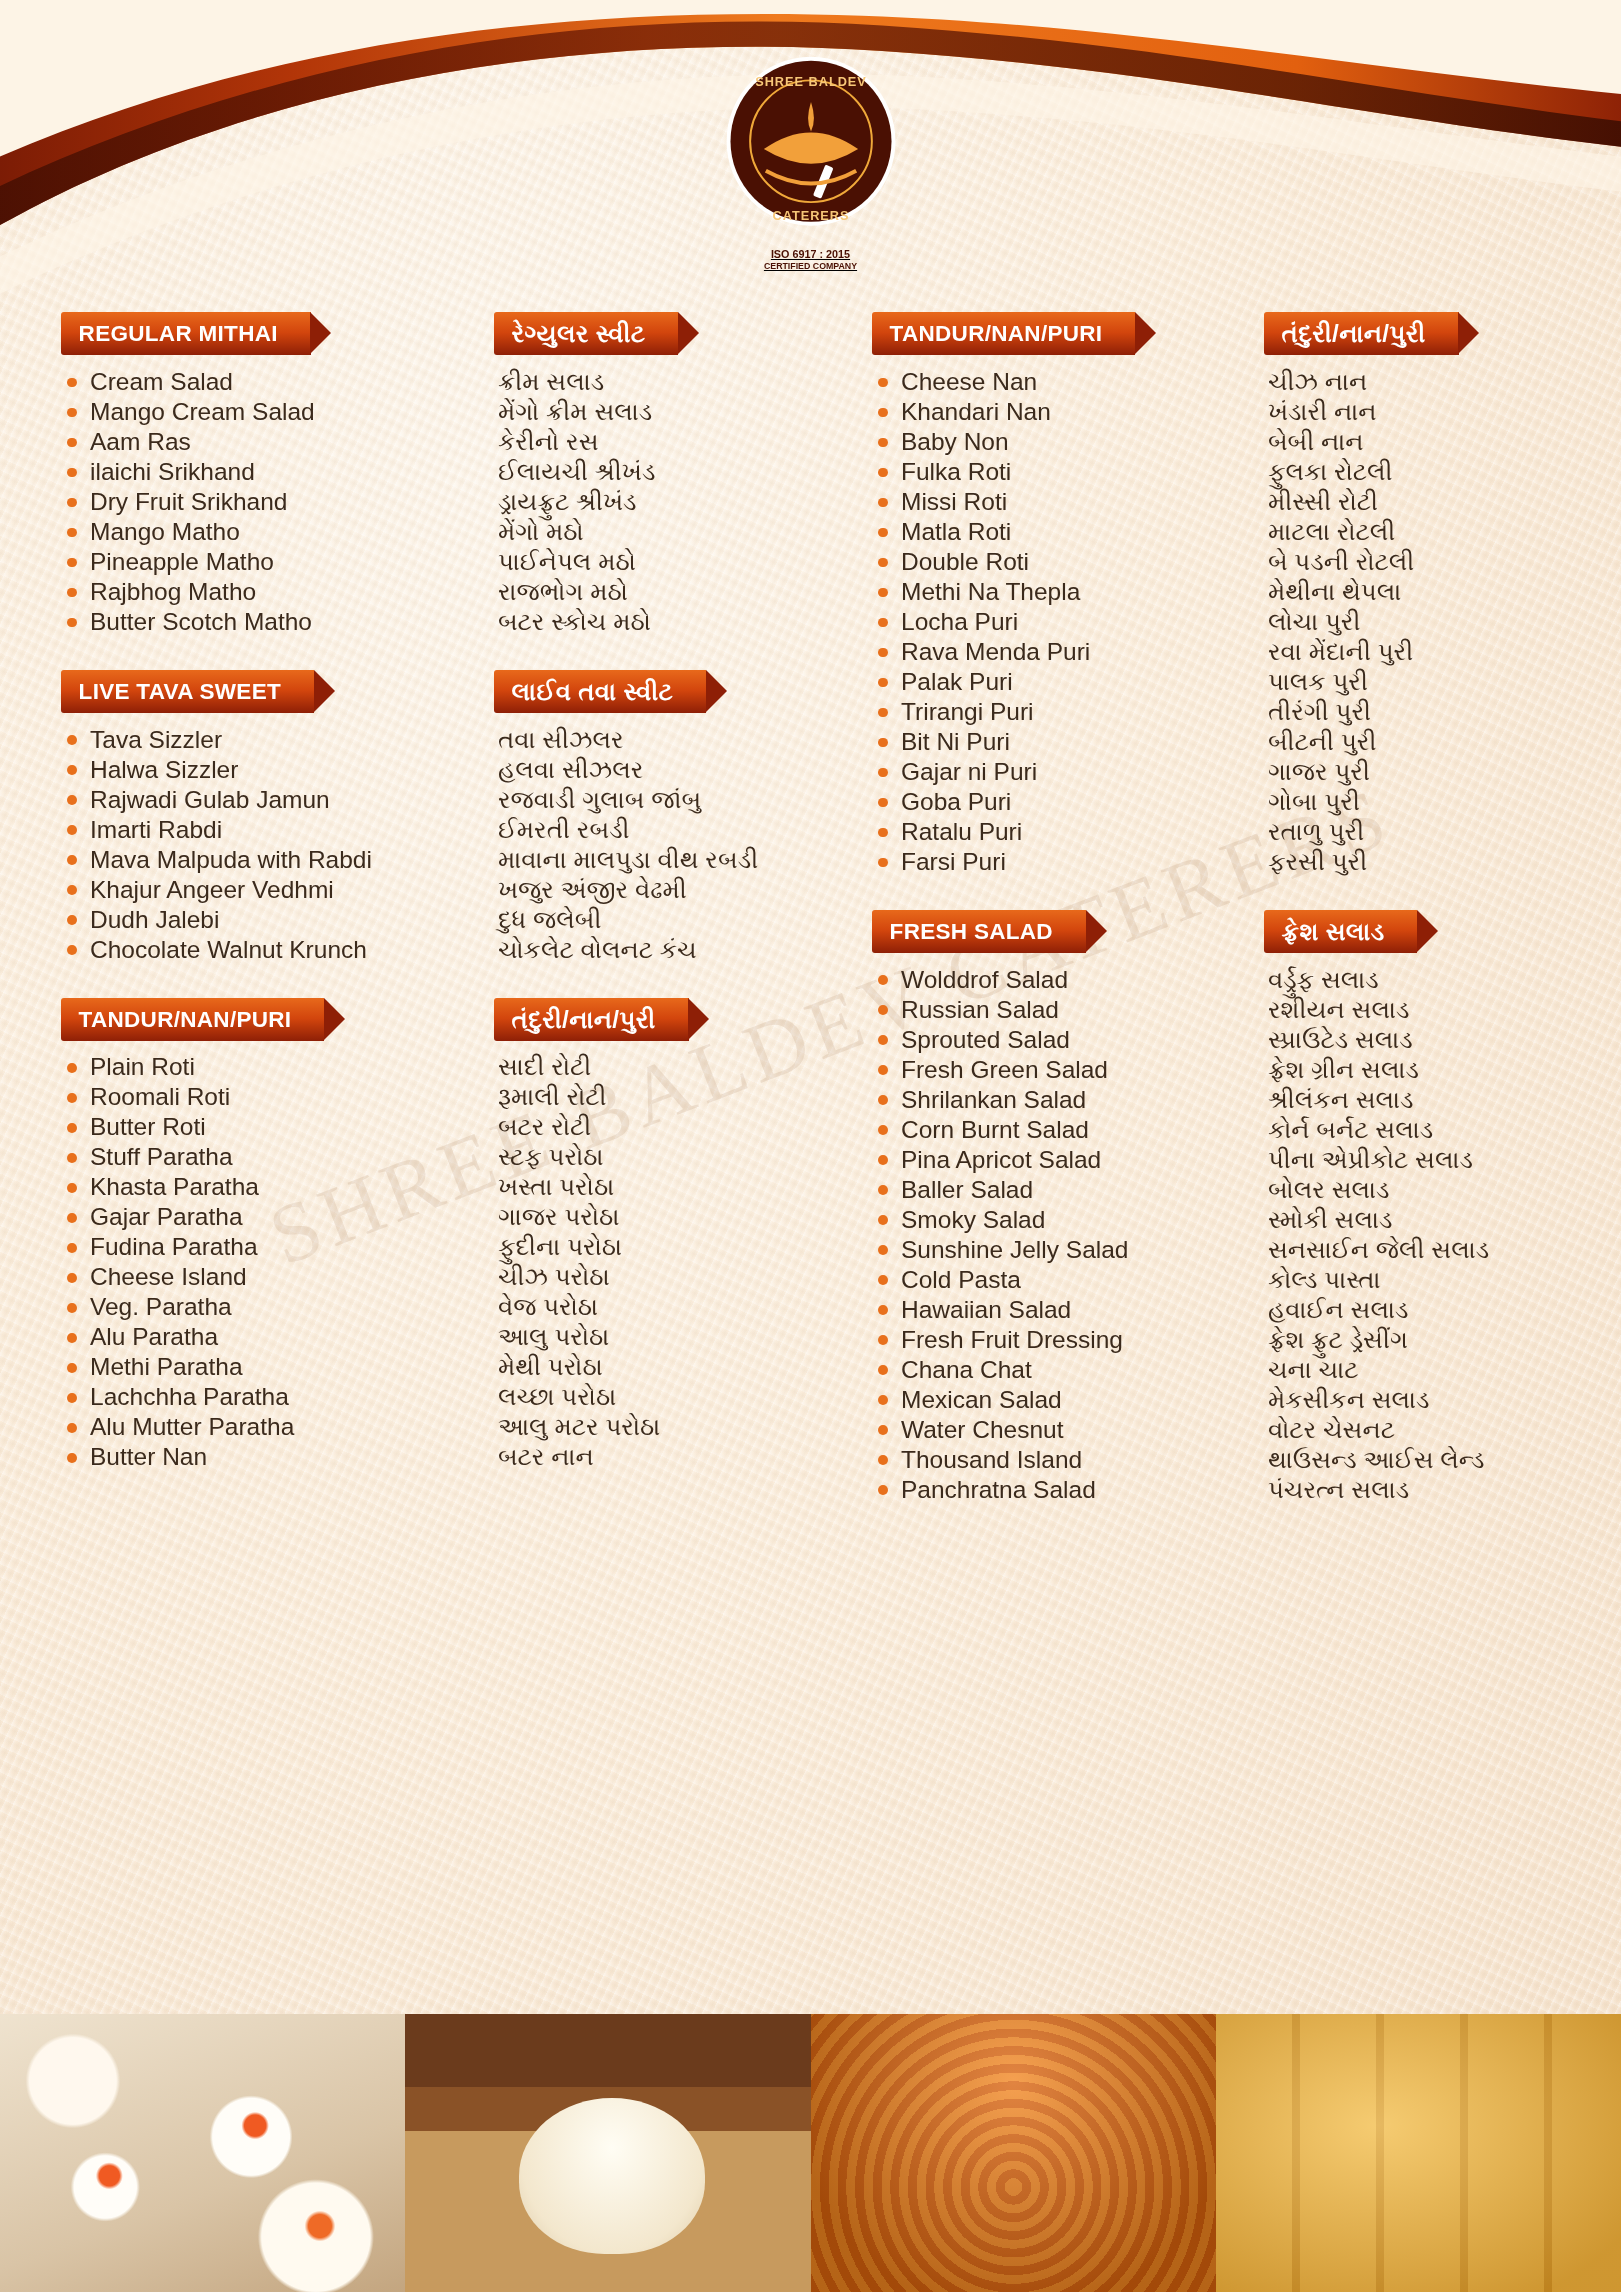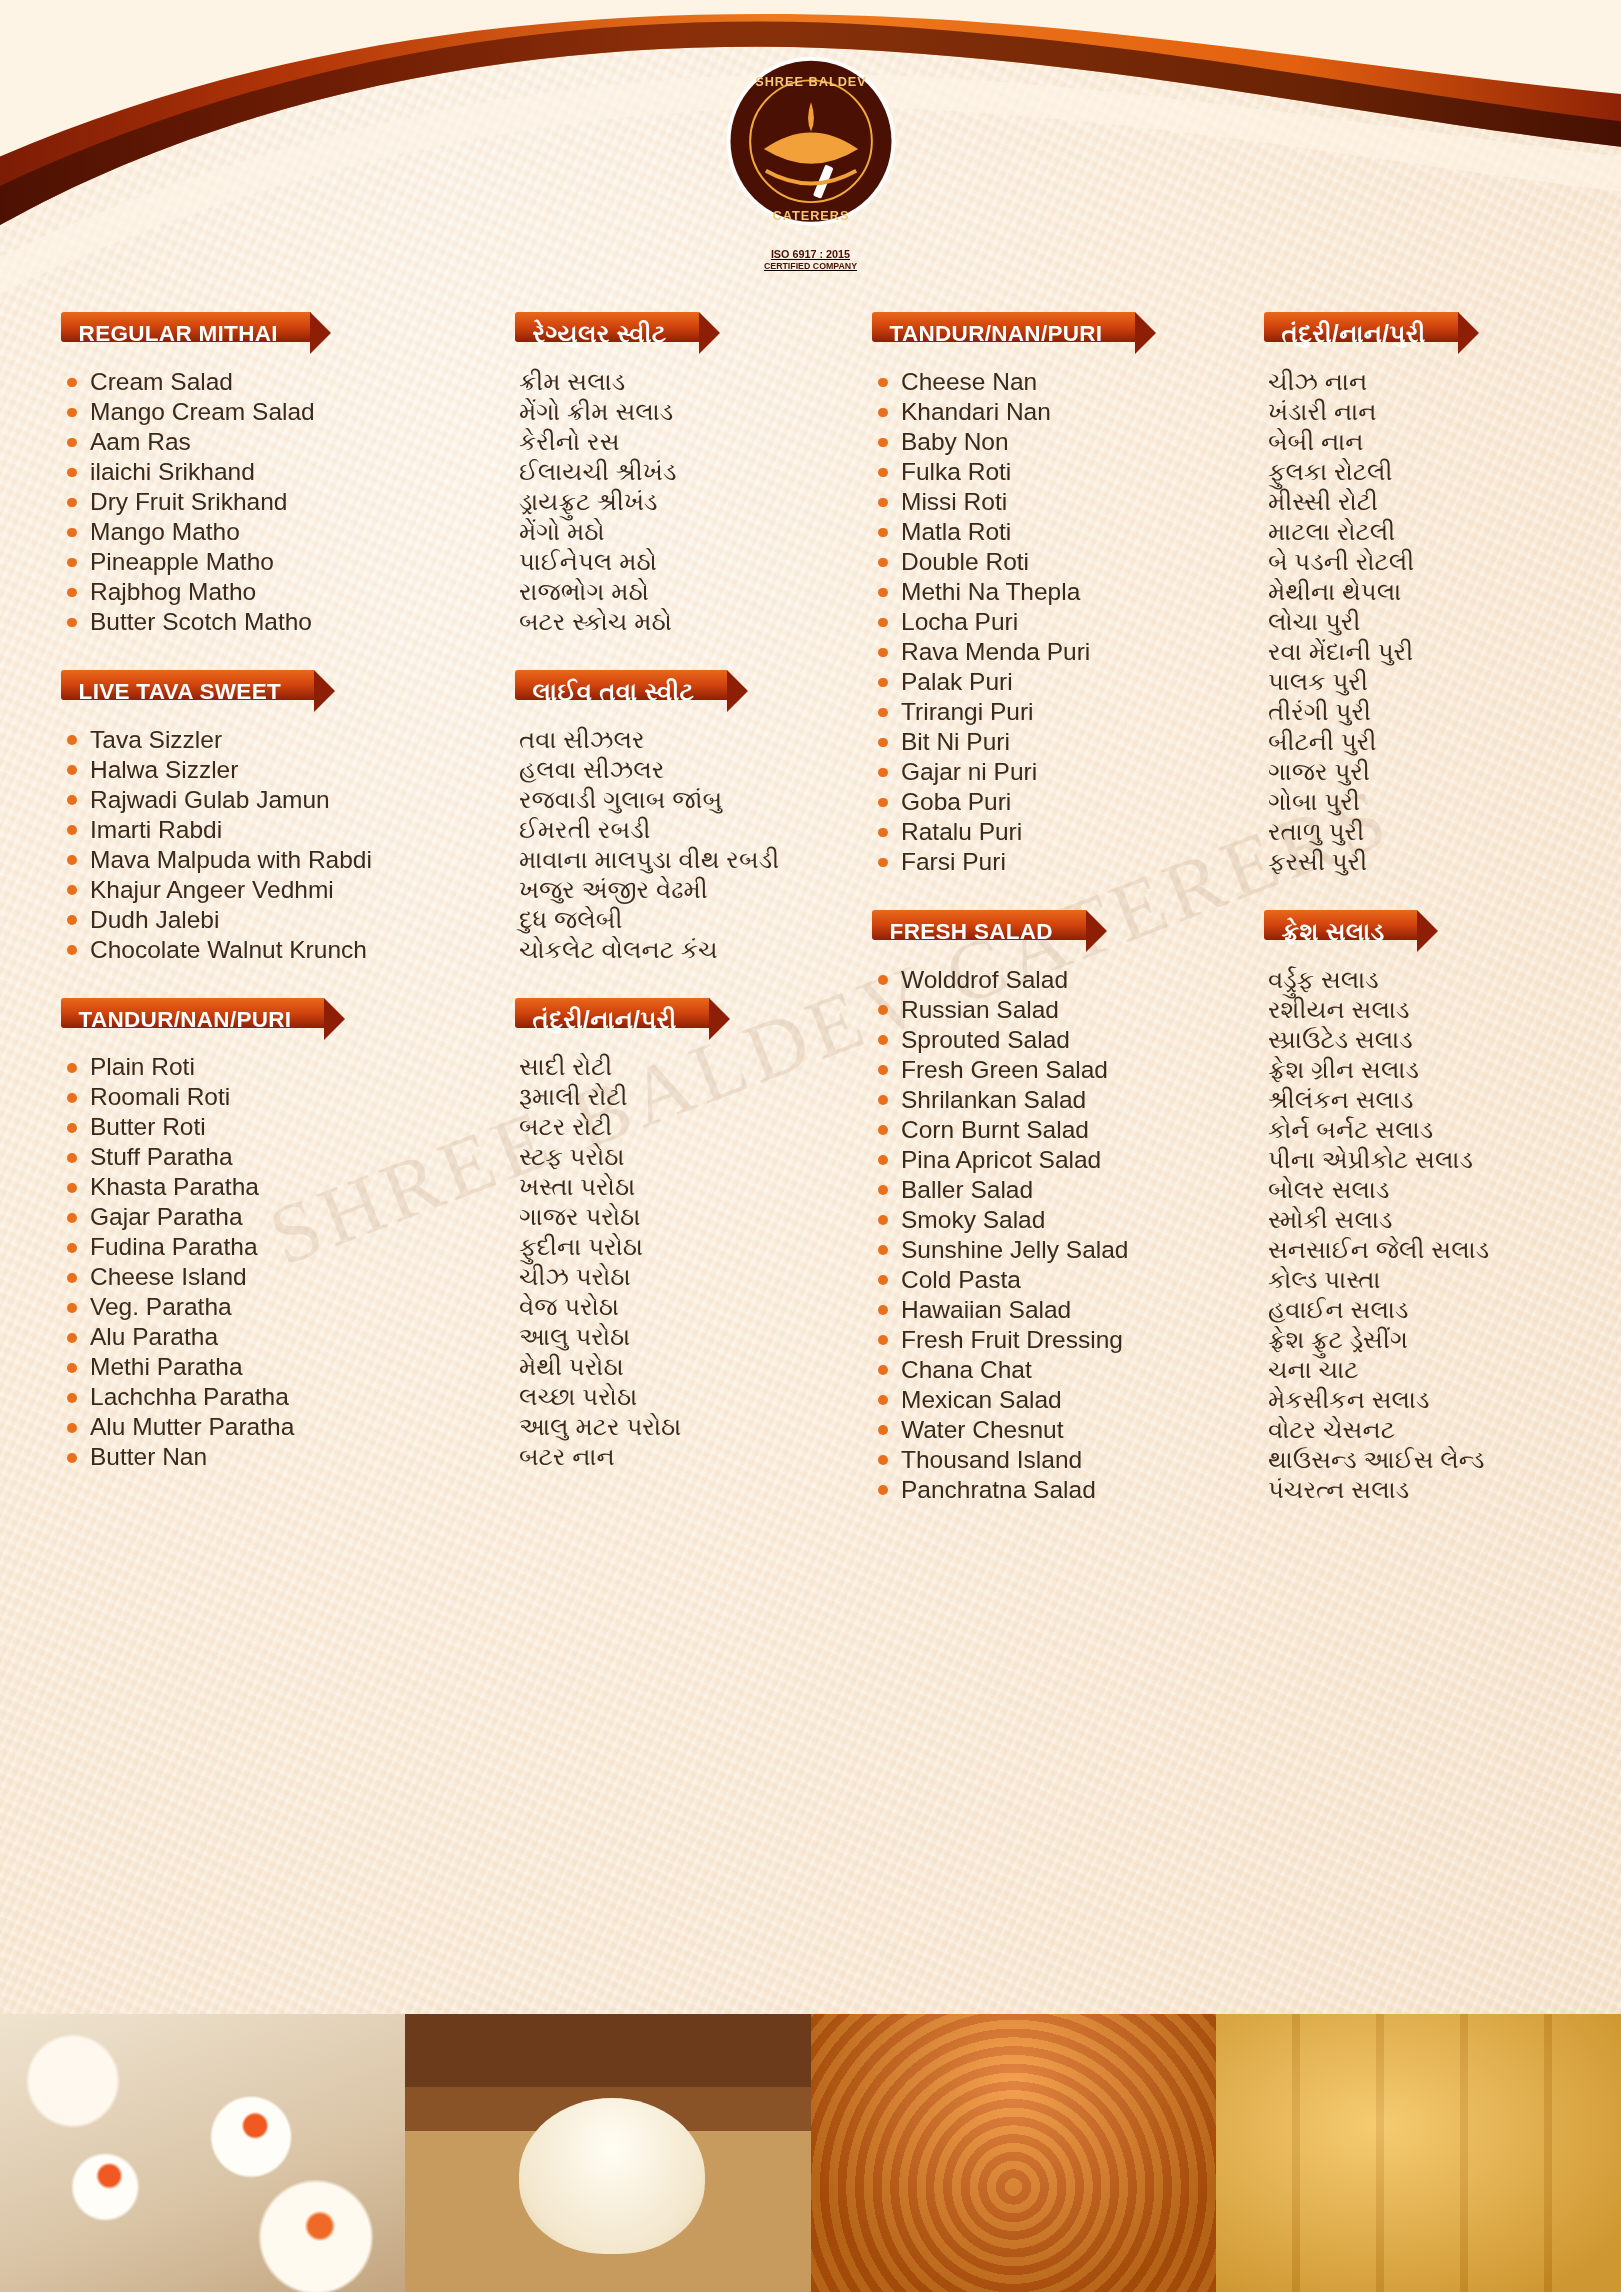--- a/index.html
+++ b/index.html
@@ -49,35 +49,35 @@
     pointer-events: none;
   }
 
   
   .content {
     position: absolute;
     top: 312px; left: 0; width: 1621px; height: 1676px;
   }
   .col { position: absolute; top: 0; }
   .col-1 { left: 61px;  width: 372px; }
-  .col-2 { left: 515px; width: 314px; }
+  .col-2 { left: 494px; width: 314px; }
   .col-3 { left: 872px; width: 333px; }
   .col-4 { left: 1264px; width: 323px; }
 
   
   .banner {
     position: relative;
     display: block;
     height: 43px;
     margin-bottom: 11.8px;
   }
   .banner .tag {
     position: relative;
     display: inline-block;
-    height: 30px;
+    height: 43px;
     line-height: 43px;
     padding: 0 33px 0 17.6px;
     color: #ffffff;
     font-weight: bold;
     font-size: 22.5px;
     letter-spacing: 0.3px;
     background: linear-gradient(180deg, #e8691b 0%, #d2450d 48%, #8e1f06 100%);
     border-radius: 2.9px 0 0 2.9px;
     white-space: nowrap;
   }

